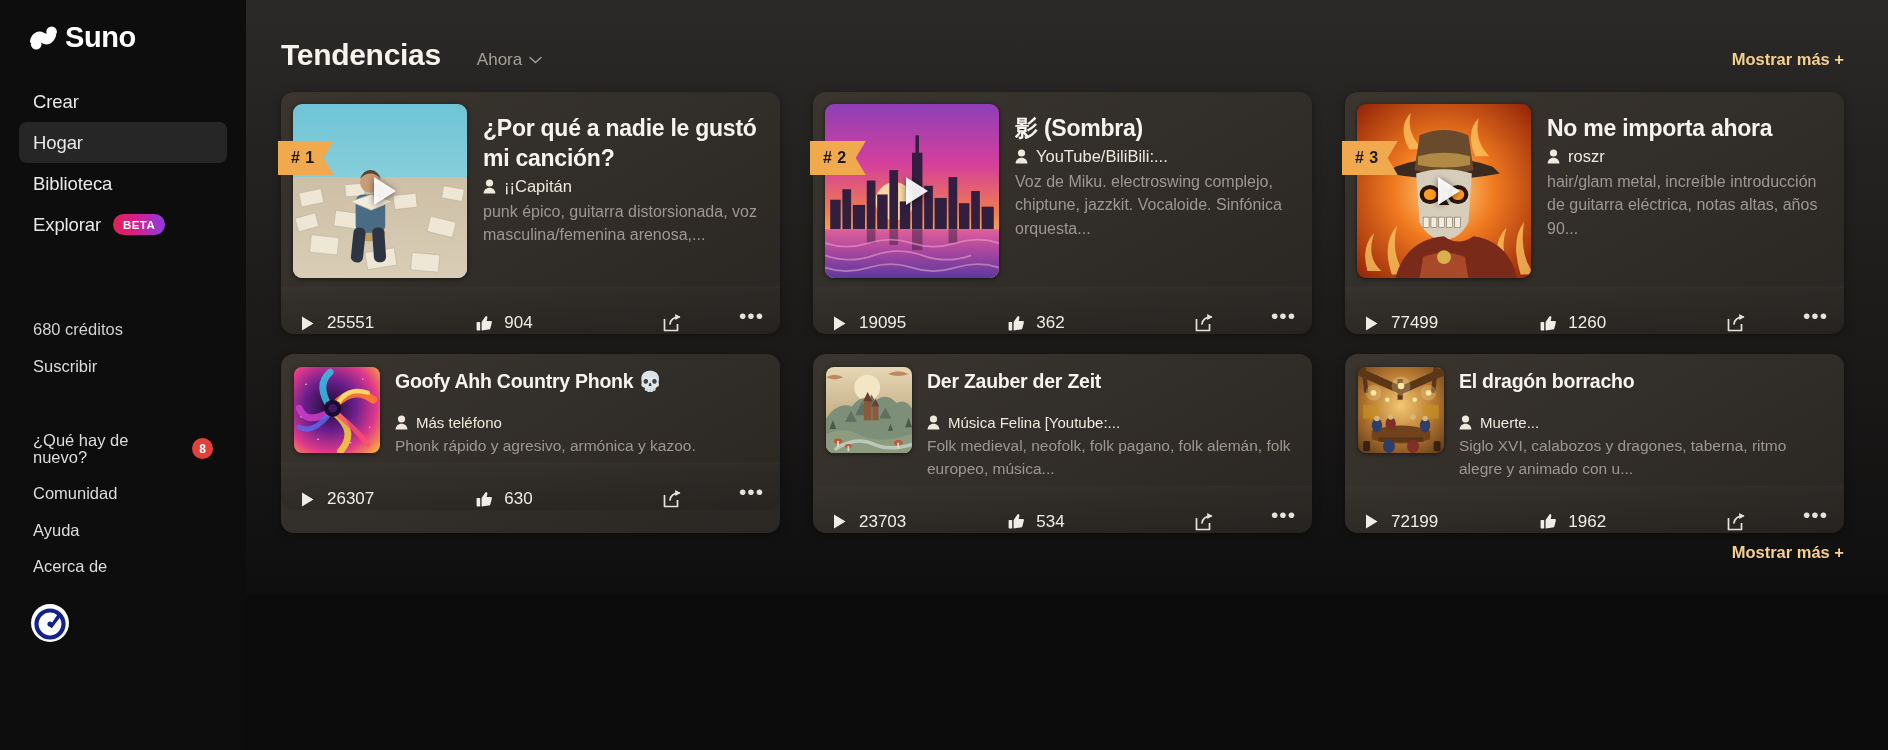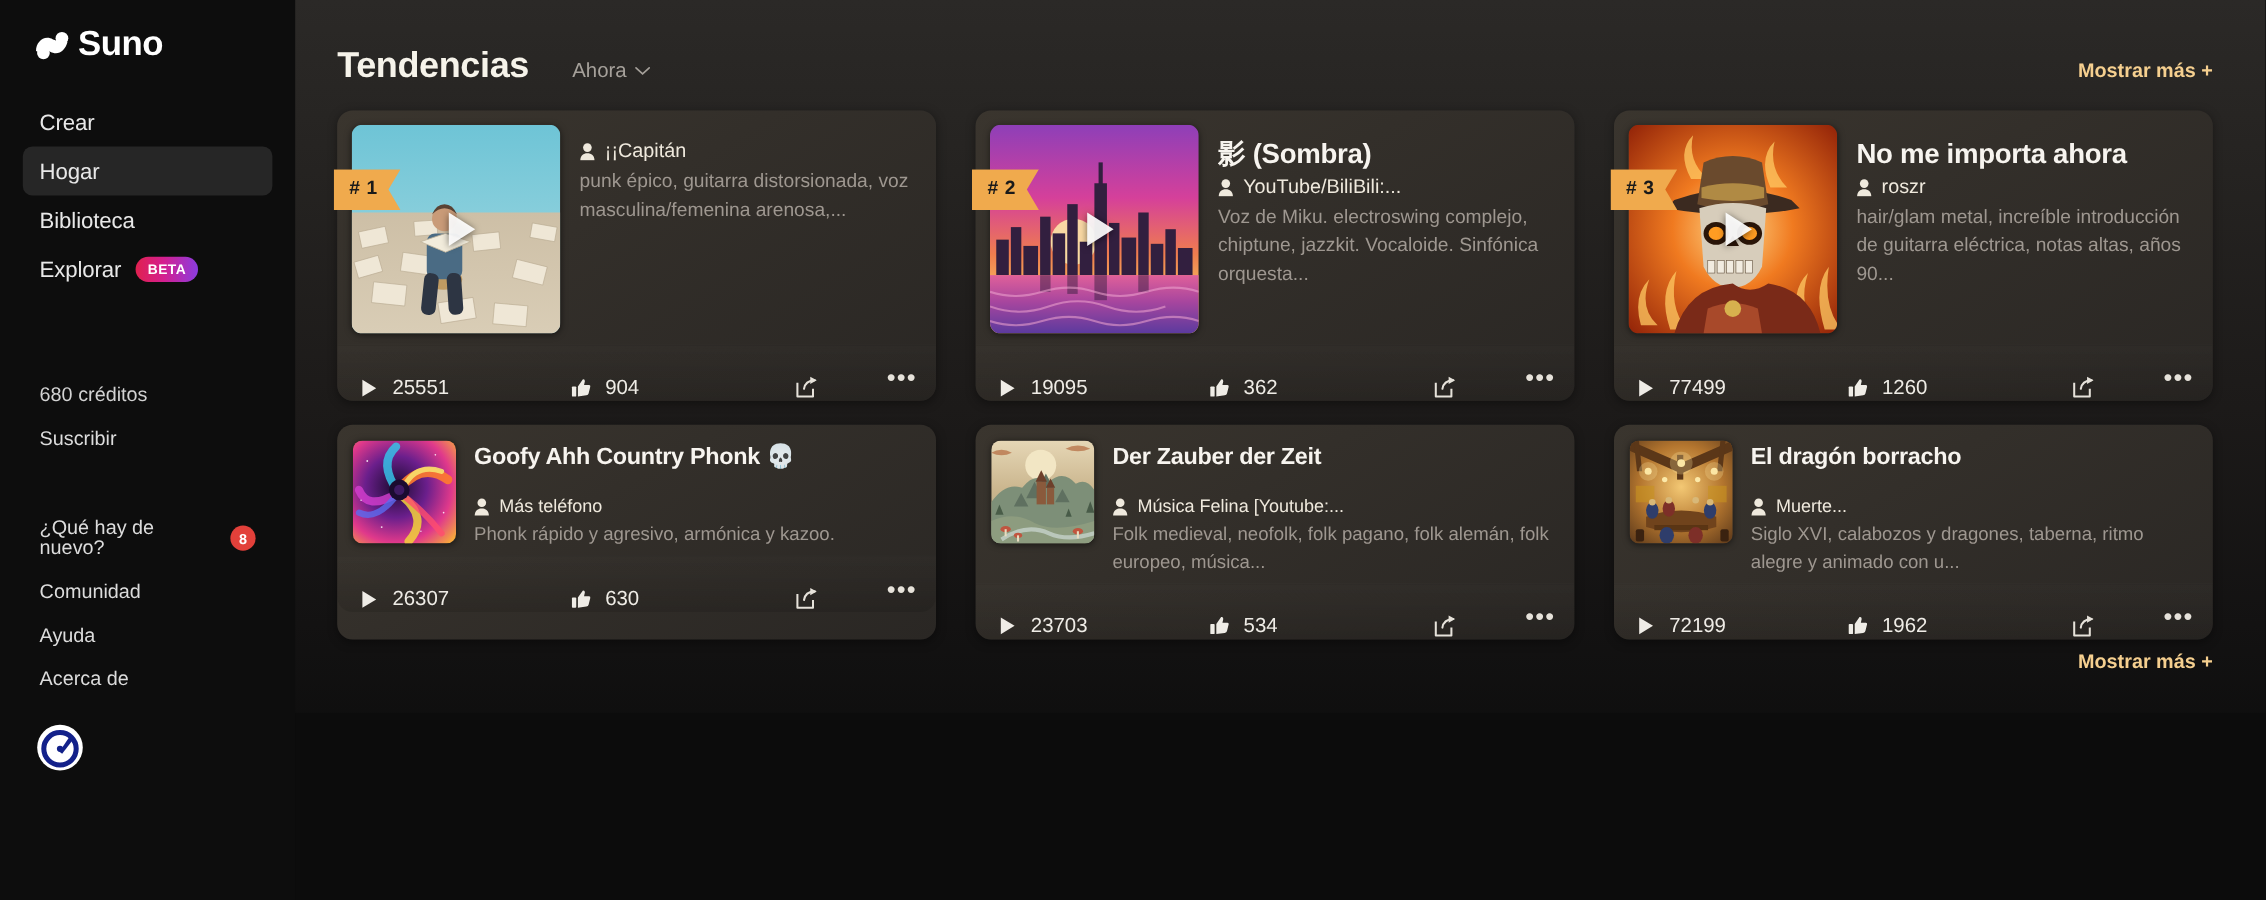--- a/index.html
+++ b/index.html
@@ -293,20 +293,21 @@
                 <circle cx="44.5" cy="45" r="6" fill="#c99b78"></circle>
                 <path d="M38.5 43 q6-6 12 0 q-2-5-6-5 q-4 0-6 5z" fill="#5a4334"></path>
                 <rect x="34" y="71" width="7" height="20" rx="3" fill="#2d3543" transform="rotate(6 37 81)"></rect>
                 <rect x="46" y="71" width="7" height="20" rx="3" fill="#2d3543" transform="rotate(-4 49 81)"></rect>
                 <path d="M33 56 l12-4 l12 4 l-12 5z" fill="#f2ecdc" stroke="#c3b69c" stroke-width="0.4"></path>
               </svg>
             </div>
             <span class="play-overlay"></span>
           </div>
           <div class="meta">
+            <div class="song-title">¿Por qué a nadie le gustó mi canción?</div>
             <div class="artist-row">
               <svg class="person-icon" viewBox="0 0 13 15">
                 <circle cx="6.5" cy="4" r="3.6" fill="#efe9dd"></circle>
                 <path d="M0.6 14.6 c0-3.6 2.6-5.8 5.9-5.8 s5.9 2.2 5.9 5.8z" fill="#efe9dd"></path>
               </svg>
               <span>¡¡Capitán</span>
             </div>
             <div class="tags">punk épico, guitarra distorsionada, voz masculina/femenina arenosa,...</div>
           </div>
         </div>

